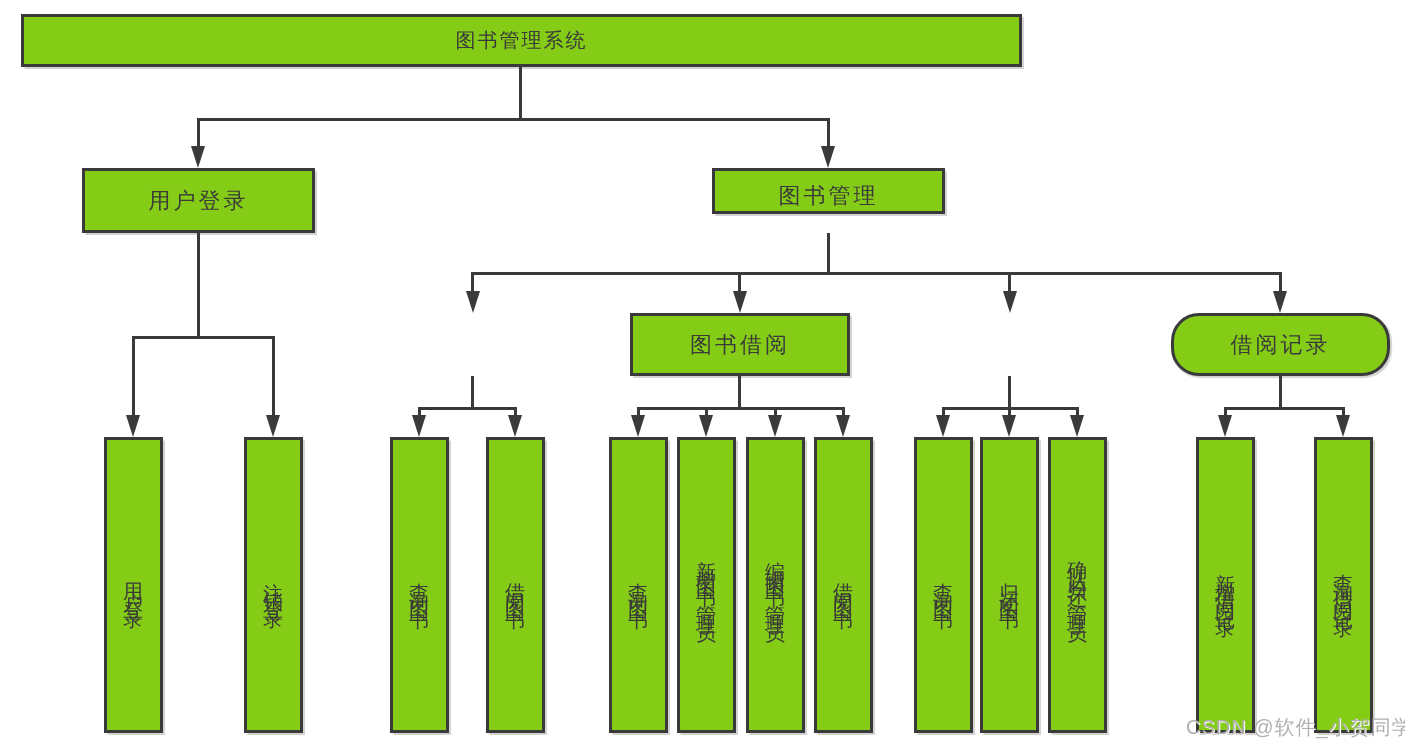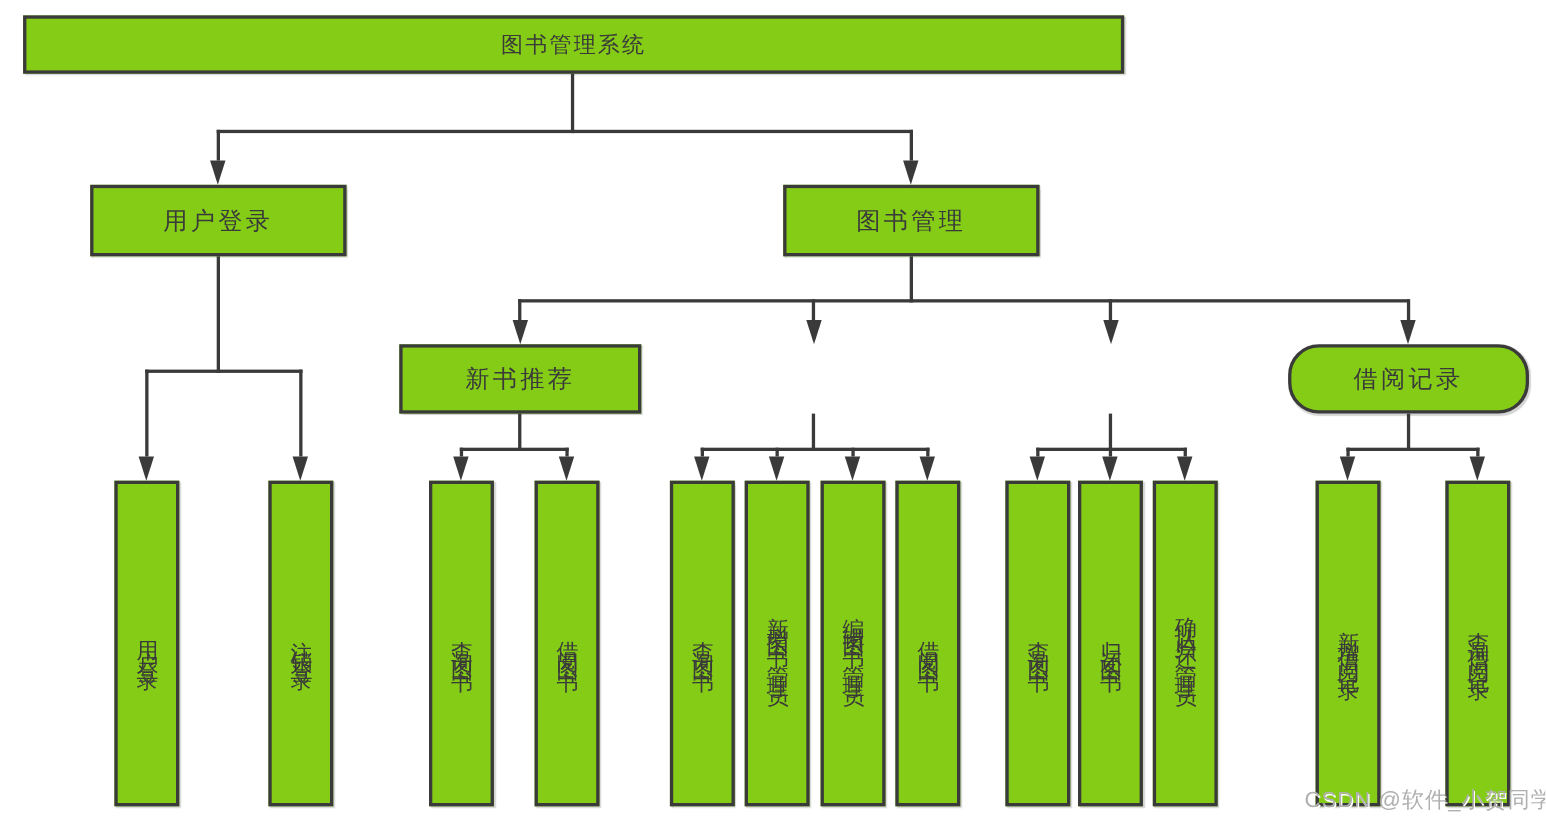--- a/index.html
+++ b/index.html
@@ -87,21 +87,21 @@
   <div class="hline" style="left:197px; top:118px; width:633px;"></div>
 
   <div class="vline" style="left:197px; top:118px; height:28px;"></div>
   <div class="ahead" style="left:191px; top:146px;"></div>
   <div class="vline" style="left:827px; top:118px; height:28px;"></div>
   <div class="ahead" style="left:821px; top:146px;"></div>
 
   <div class="node l2-node" style="left:82px; top:168px; width:233px; height:65px;">
     <span>用户登录</span>
   </div>
-  <div class="node l2-node" style="left:712px; top:168px; width:233px; height:65px;">
+  <div class="node l2-node" style="left:712px; top:168px; width:233px; height:46px;align-items:flex-end;">
     <span>图书管理</span>
   </div>
 
   <div class="vline" style="left:197px; top:233px; height:106px;"></div>
   <div class="hline" style="left:132px; top:336px; width:143px;"></div>
   <div class="vline" style="left:132px; top:336px; height:79px;"></div>
   <div class="ahead" style="left:126px; top:415px;"></div>
   <div class="vline" style="left:272px; top:336px; height:79px;"></div>
   <div class="ahead" style="left:266px; top:415px;"></div>
 
@@ -109,22 +109,22 @@
   <div class="hline" style="left:471px; top:272px; width:810px;"></div>
   <div class="vline" style="left:471px; top:272px; height:19px;"></div>
   <div class="ahead" style="left:466px; top:291px;"></div>
   <div class="vline" style="left:738px; top:272px; height:19px;"></div>
   <div class="ahead" style="left:733px; top:291px;"></div>
   <div class="vline" style="left:1008px; top:272px; height:19px;"></div>
   <div class="ahead" style="left:1003px; top:291px;"></div>
   <div class="vline" style="left:1279px; top:272px; height:19px;"></div>
   <div class="ahead" style="left:1273px; top:291px;"></div>
 
-  <div class="node l3-node" style="left:363px; top:313px; width:220px; height:63px;">
-    <span>新书推荐</span>
+  <div class="node l3-node" style="left:630px; top:313px; width:220px; height:63px;">
+    <span>图书借阅</span>
   </div>
   <div class="node l3-node" style="left:1171px; top:313px; width:219px; height:63px;border-radius:28px;">
     <span>借阅记录</span>
   </div>
 
   <div class="vline" style="left:471px; top:376px; height:34px;"></div>
   <div class="hline" style="left:418px; top:407px; width:99px;"></div>
   <div class="vline" style="left:738px; top:376px; height:34px;"></div>
   <div class="hline" style="left:637px; top:407px; width:208px;"></div>
   <div class="vline" style="left:1008px; top:376px; height:34px;"></div>

